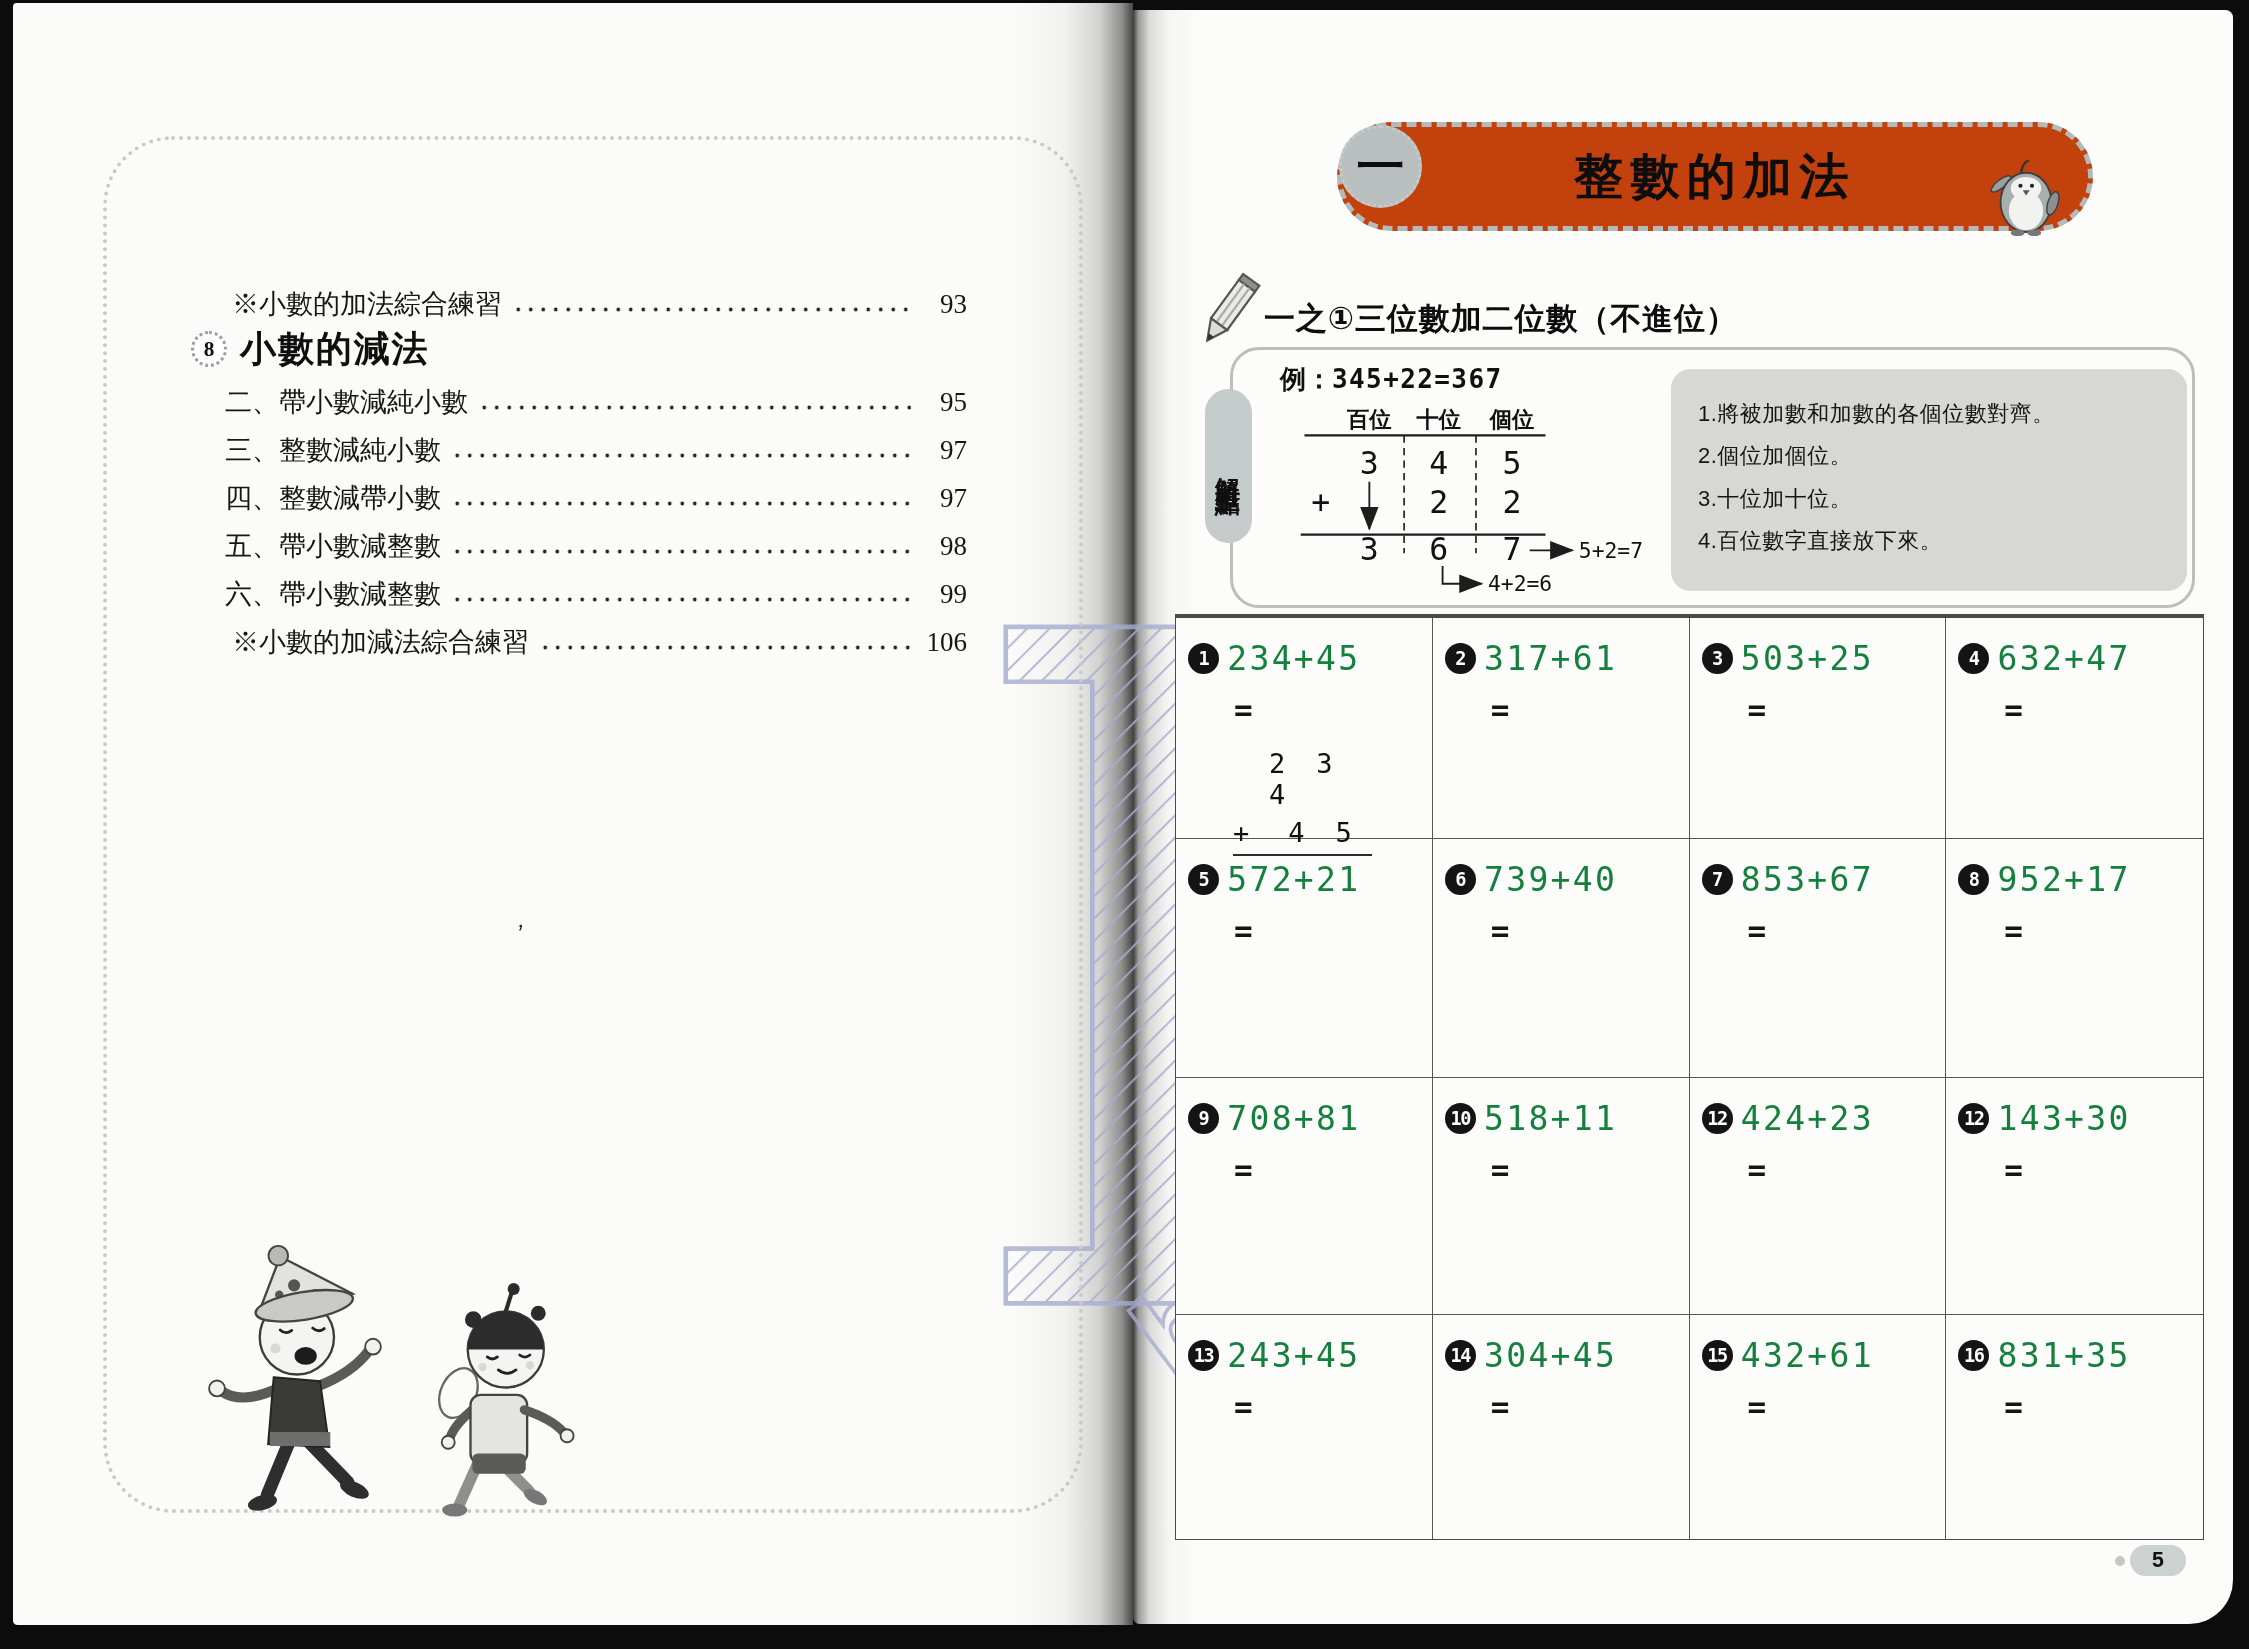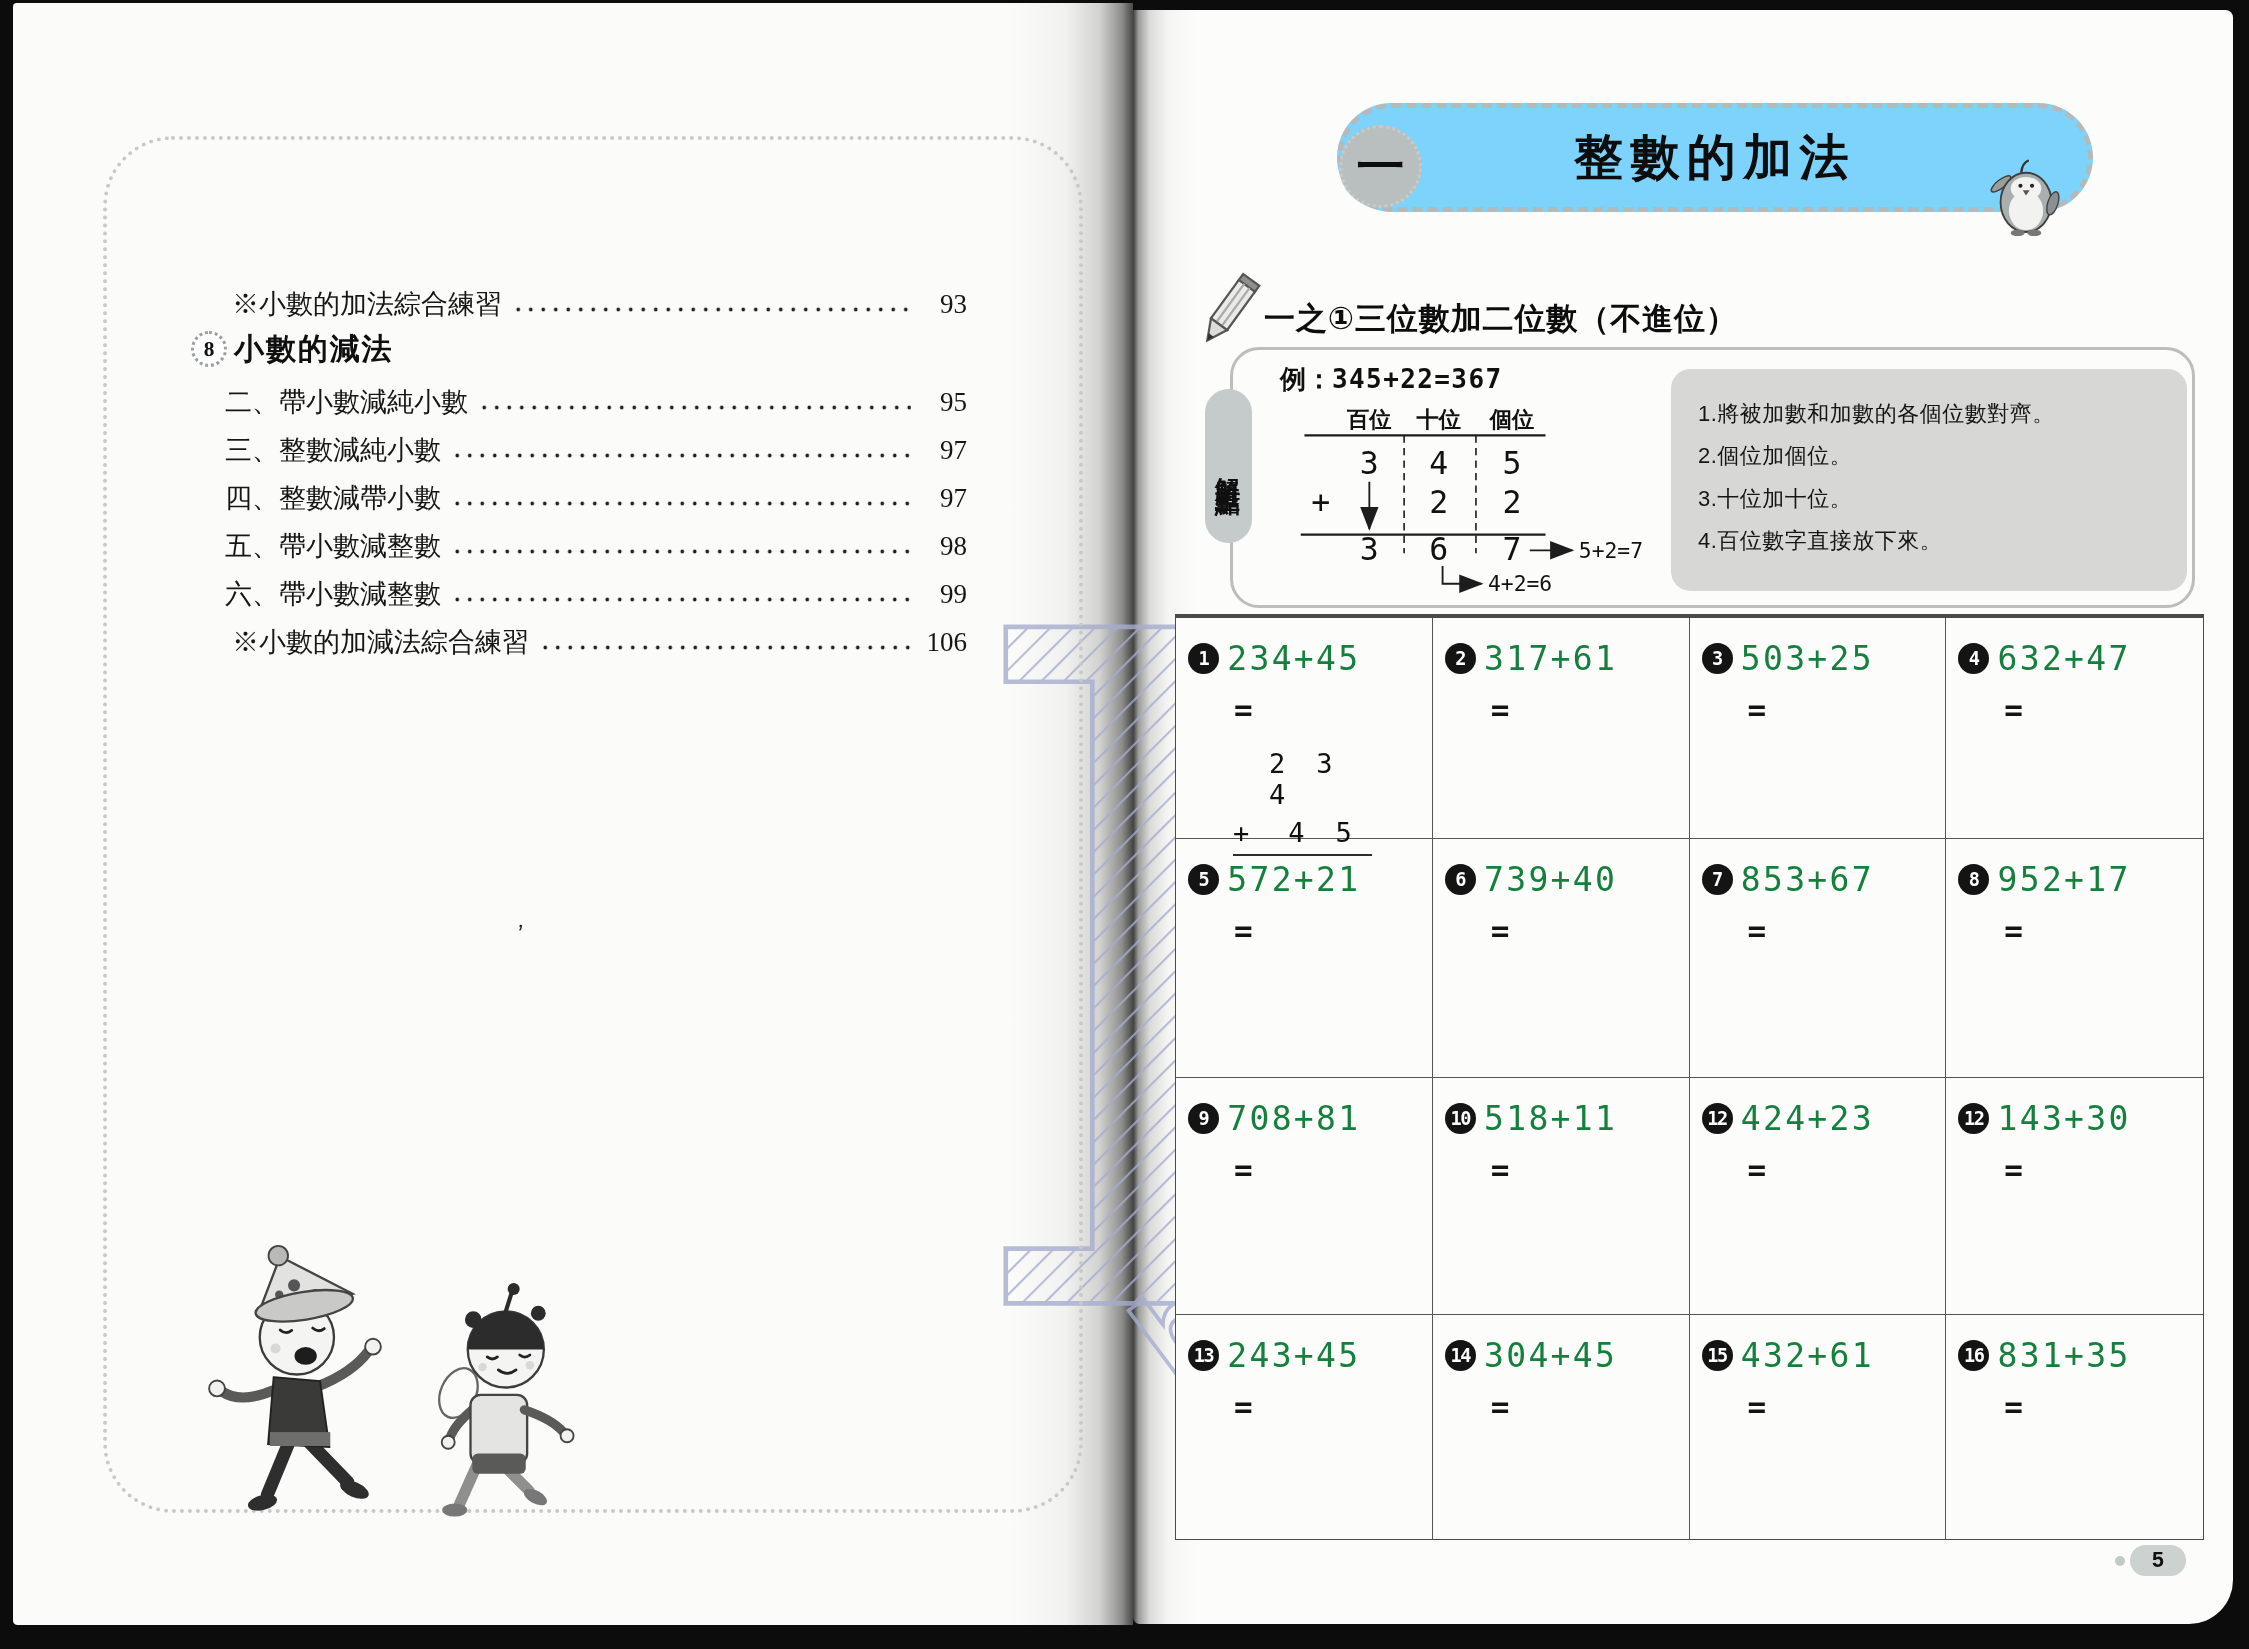--- a/index.html
+++ b/index.html
@@ -39,26 +39,26 @@
   .toc-row.star{padding-left:7px;}
   .toc-label{white-space:nowrap;}
   .toc-dots{flex:1;height:7.4px;margin:0 6.5px 7.4px 10.2px;
     background-image:radial-gradient(circle,#232323 1.7px,transparent 2.1px);
     background-size:12.5px 6.5px;background-repeat:repeat-x;background-position:left center;}
   .toc-page{min-width:50px;text-align:right;white-space:nowrap;}
   #chapter-row{display:flex;align-items:center;height:40px;margin:0 0 16.7px -34px;}
   #chapter-badge{width:30px;height:30px;border:3.7px dotted #9aa0a0;border-radius:50%;
     background:#fff;display:flex;align-items:center;justify-content:center;
     font-family:"Liberation Serif","DejaVu Serif",serif;font-size:21.3px;font-weight:bold;color:#111;}
-  #chapter-title{margin-left:7px;font-size:30px;font-weight:bold;letter-spacing:1.9px;color:#0f0f0f;}
+  #chapter-title{margin-left:13px;font-size:36px;font-weight:bold;letter-spacing:1.9px;color:#0f0f0f;}
   #ink-mark{left:504px;top:916px;font-size:25px;color:#222;transform:rotate(8deg);}
   #kids-illustration{left:139px;top:1234px;}
   
-  #unit-banner{left:204px;top:93px;width:756px;height:109px;box-sizing:border-box;
-    border:5.6px dashed #b4baba;border-radius:56px;background:#7dd3fc;}
+  #unit-banner{left:204px;top:112px;width:756px;height:109px;box-sizing:border-box;
+    border:5.6px dashed #b4baba;border-radius:56px;background:#c2410c;}
   #unit-title{position:absolute;left:0;top:0;width:100%;height:100%;
     display:flex;align-items:center;justify-content:center;
     font-size:49px;font-weight:bold;letter-spacing:7.4px;color:#0d0d0d;}
   #unit-circle{left:206px;top:115px;width:83px;height:83px;border-radius:50%;
     background:#b9bfbf;border:3.7px dotted #c6cccc;box-sizing:border-box;
     display:flex;align-items:center;justify-content:center;
     font-size:48px;font-weight:bold;color:#0d0d0d;}
   #penguin{left:856px;top:147px;}
   
   #pencil{left:57px;top:260px;}

